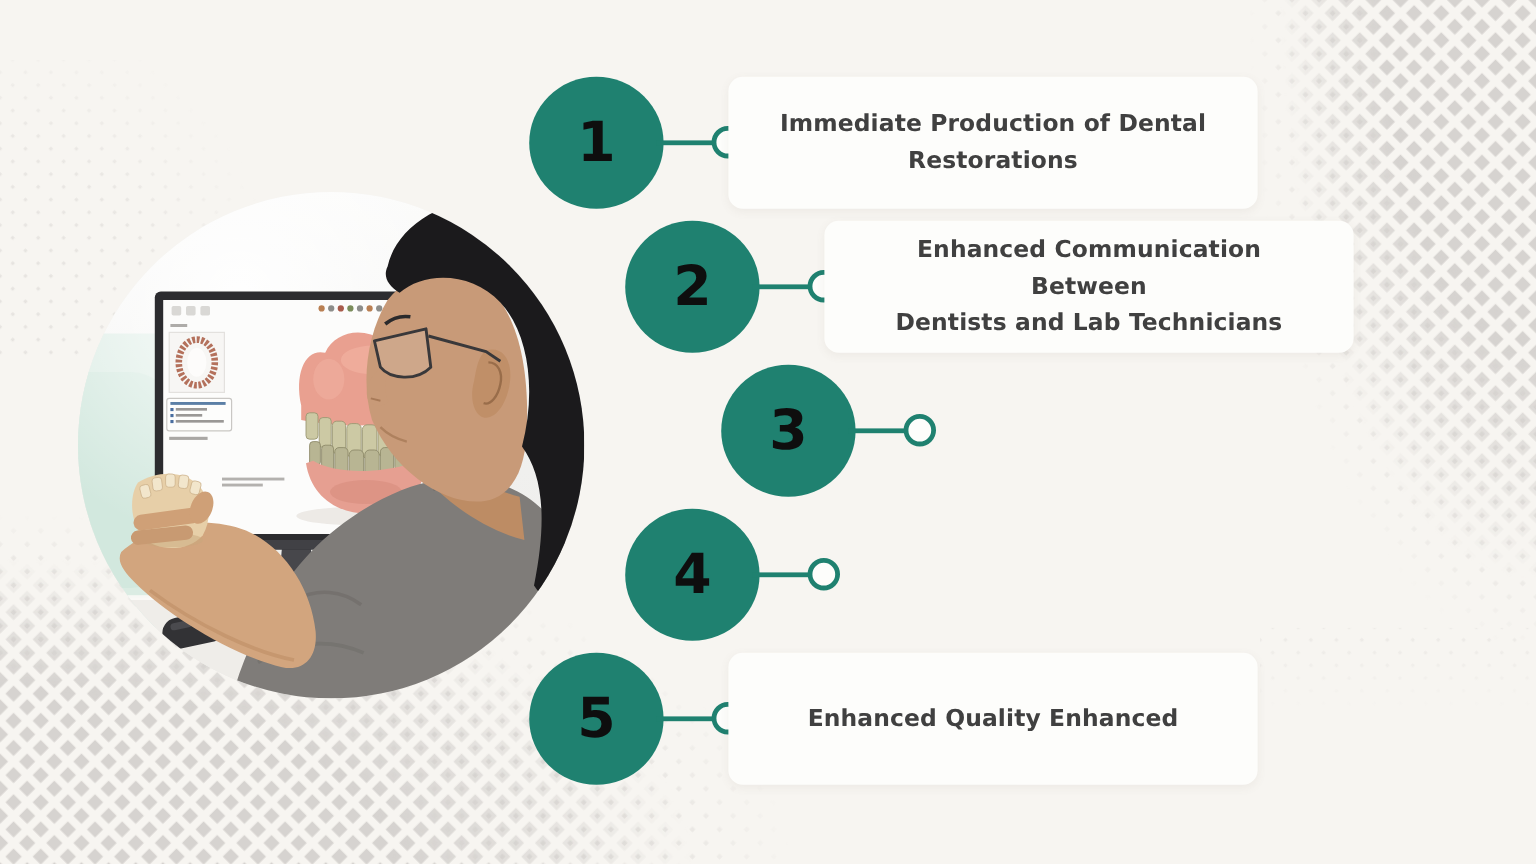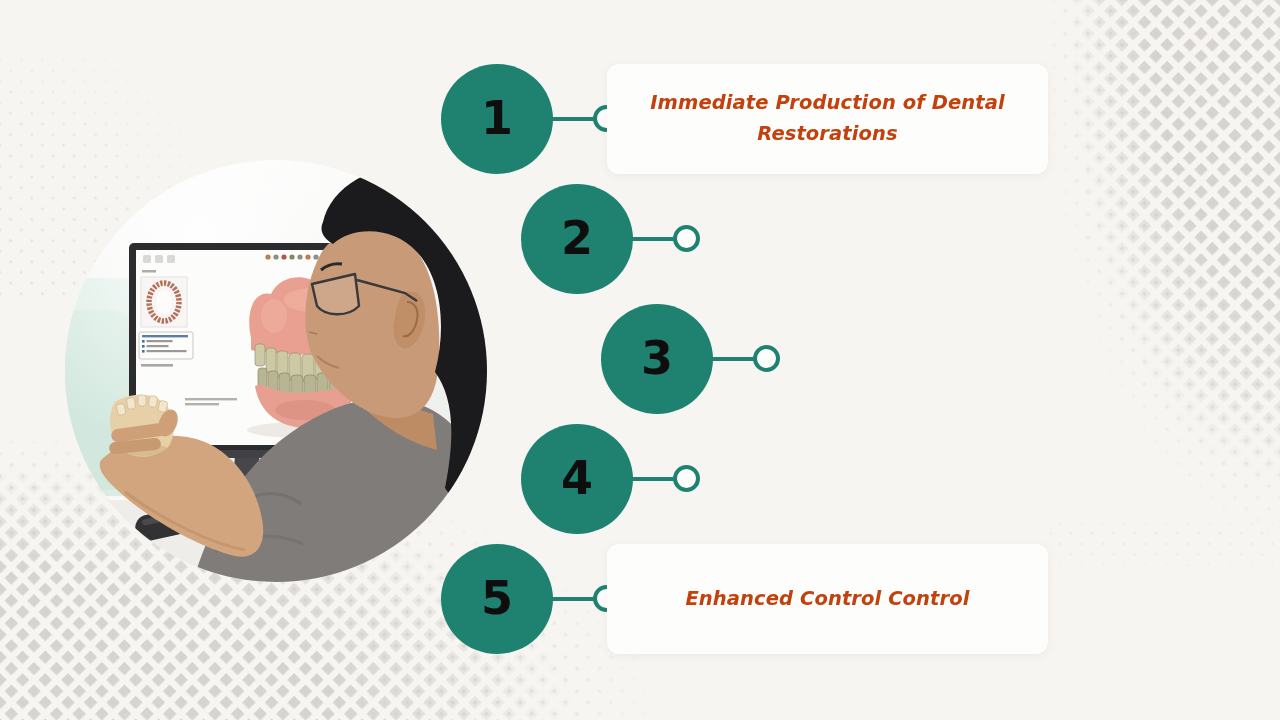--- a/index.html
+++ b/index.html
@@ -37,22 +37,22 @@
   .ring{
     position:absolute;left:152px;top:41px;width:27px;height:27px;box-sizing:border-box;
     border:4.5px solid #1f8170;border-radius:50%;background:#fdfdfb;
   }
   .card{
     position:absolute;left:166px;top:0;width:441px;height:110px;border-radius:12px;
     background:#fdfdfb;box-shadow:0 2px 8px rgba(110,104,92,0.07);
     display:flex;align-items:center;justify-content:center;text-align:center;
   }
   .card-label{
-    font-size:19.5px;font-weight:700;color:#c2410c;line-height:1.58;
-    white-space:pre-line;padding:0 26px;letter-spacing:.1px;font-style:italic;
+    font-size:19.5px;font-weight:700;color:#404040;line-height:1.58;
+    white-space:pre-line;padding:0 26px;letter-spacing:.1px;
   }
 </style>
 </head>
 <body>
 
 <div class="canvas">
 
   <svg class="ht ht-tr" width="260" height="590">
     <defs>
       <pattern id="p-lg-tr" width="16" height="16" patternUnits="userSpaceOnUse" patternTransform="rotate(45)">
@@ -309,20 +309,24 @@
 Restorations</span>
     </div>
   </div>
 
   <div class="step step-2">
     <div class="num-circle">
       <span>2</span>
     </div>
     <div class="connector"></div>
     <div class="ring"></div>
+    <div class="card">
+      <span class="card-label">Enhanced Communication Between
+Dentists and Lab Technicians</span>
+    </div>
   </div>
 
   <div class="step step-3">
     <div class="num-circle">
       <span>3</span>
     </div>
     <div class="connector"></div>
     <div class="ring"></div>
   </div>
 
@@ -334,17 +338,17 @@
     <div class="ring"></div>
   </div>
 
   <div class="step step-5">
     <div class="num-circle">
       <span>5</span>
     </div>
     <div class="connector"></div>
     <div class="ring"></div>
     <div class="card">
-      <span class="card-label">Enhanced Control Control</span>
+      <span class="card-label">Enhanced Quality Enhanced</span>
     </div>
   </div>
 
 </div>
 
 </body></html>

